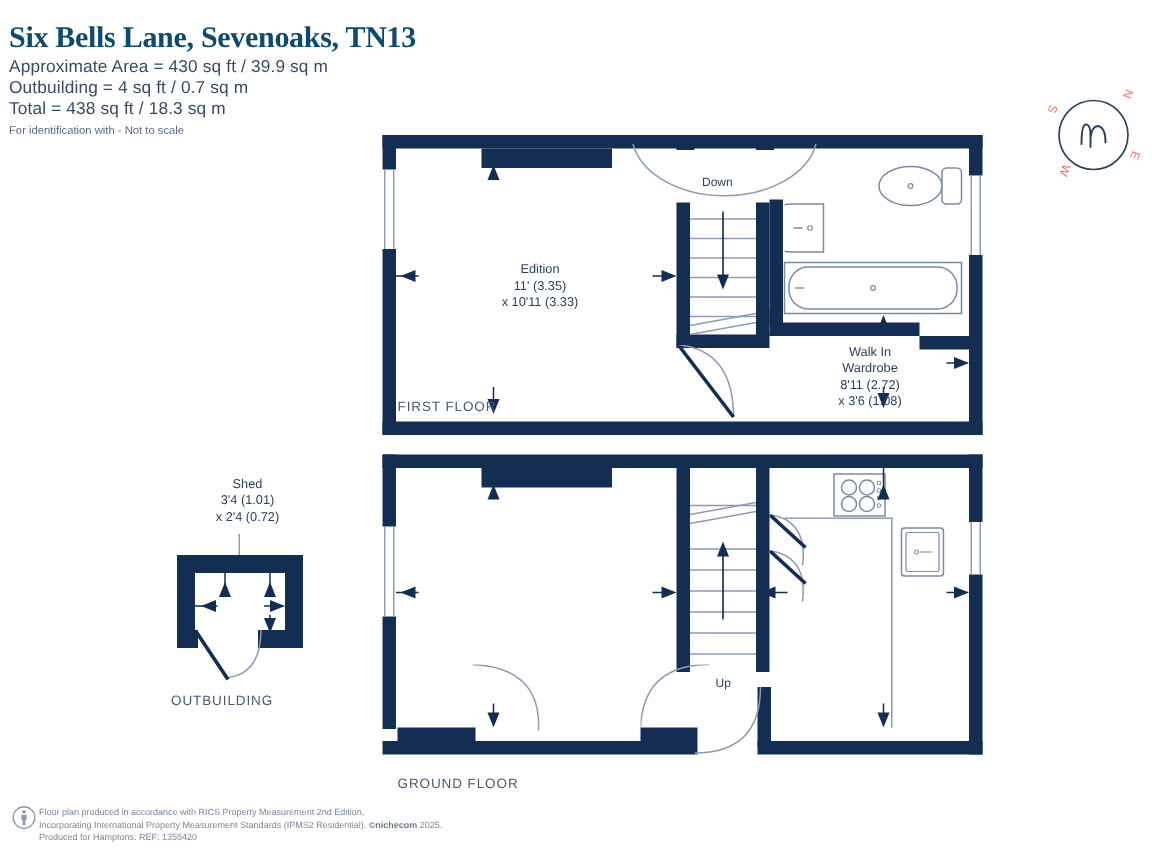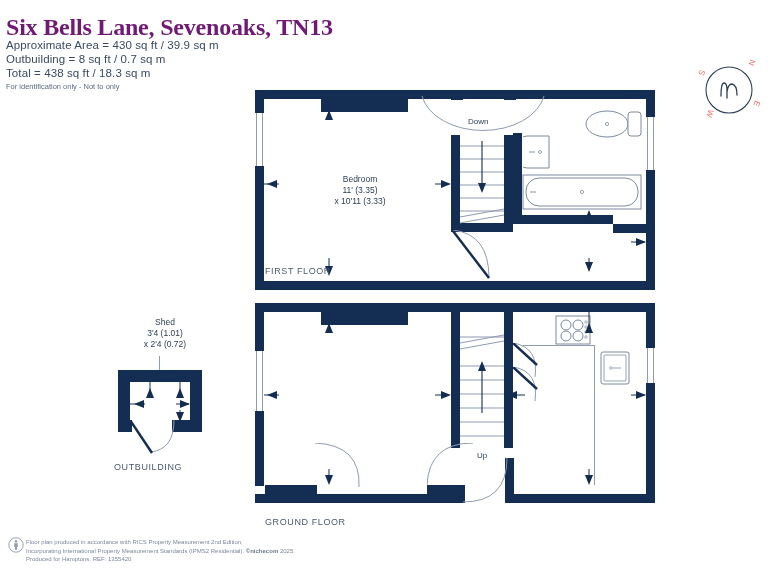--- a/index.html
+++ b/index.html
@@ -11,23 +11,23 @@
     position:relative;
     overflow:hidden;
   }
   .abs{position:absolute;}
 
   
   #title{
     left:6px;top:14px;
     font-family:"Liberation Serif", serif;
     font-weight:bold;
-    font-size:24px;
+    font-size:20px;
     letter-spacing:-0.2px;
-    color:#701a75;
+    color:#0c4a6e;
     white-space:nowrap;
   }
   .area-line{
     font-size:11.5px;
     color:#3a4a62;
     white-space:nowrap;
     letter-spacing:0.1px;
   }
   #area1{left:6px;top:39px;}
   #area2{left:6px;top:53px;}
@@ -59,23 +59,23 @@
   
   #footer{left:26px;top:538px;font-size:6px;line-height:8.6px;color:#7b879a;white-space:nowrap;}
   #footer b{font-weight:bold;color:#6d7a8e;}
   #rics{left:8px;top:537px;width:16px;height:16px;}
 </style>
 </head>
 <body>
 
 <div class="abs" id="title">Six Bells Lane, Sevenoaks, TN13</div>
 <div class="abs area-line" id="area1">Approximate Area = 430 sq ft / 39.9 sq m</div>
-<div class="abs area-line" id="area2">Outbuilding = 8 sq ft / 0.7 sq m</div>
+<div class="abs area-line" id="area2">Outbuilding = 4 sq ft / 0.7 sq m</div>
 <div class="abs area-line" id="area3">Total = 438 sq ft / 18.3 sq m</div>
-<div class="abs" id="notice">For identification only - Not to only</div>
+<div class="abs" id="notice">For identification with - Not to scale</div>
 
 <div class="abs" id="compass">
   <svg width="70" height="80" viewBox="0 0 70 80">
     <circle cx="35" cy="38" r="23" fill="none" stroke="#2e4057" stroke-width="1.1"></circle>
     <path d="M27 44 Q27 31 30 31 Q33 31 33 38 L33 46 M33 40 Q34 32 38 32 Q43 33 43 43" fill="none" stroke="#2e4057" stroke-width="1.3" stroke-linecap="round"></path>
   </svg>
   <span class="comp-letter" style="left:55px;top:6px;transform:rotate(110deg);">N</span>
   <span class="comp-letter" style="left:60px;top:47px;transform:rotate(110deg);">E</span>
   <span class="comp-letter" style="left:5px;top:16px;transform:rotate(110deg);">S</span>
   <span class="comp-letter" style="left:12px;top:57px;transform:rotate(110deg);">W</span>
@@ -163,23 +163,29 @@
     <line x1="180" y1="94" x2="194" y2="94" stroke="#142d52" stroke-width="1"></line>
     <path d="M330 130 L334 120 L338 130 Z" fill="#142d52"></path>
     <line x1="334" y1="122" x2="334" y2="134" stroke="#142d52" stroke-width="1"></line>
     <path d="M330 172 L334 182 L338 172 Z" fill="#142d52"></path>
     <line x1="334" y1="168" x2="334" y2="180" stroke="#142d52" stroke-width="1"></line>
     <path d="M381 148 L391 152 L381 156 Z" fill="#142d52"></path>
     <line x1="376" y1="152" x2="390" y2="152" stroke="#142d52" stroke-width="1"></line>
   </svg>
 
   <div class="room-label" style="left:50px;top:84px;width:110px;">
-    <div>Bedroom</div>
+    <div>Edition</div>
     <div>11' (3.35)</div>
     <div>x 10'11 (3.33)</div>
+  </div>
+  <div class="room-label" style="left:270px;top:139px;width:110px;">
+    <div>Walk In</div>
+    <div>Wardrobe</div>
+    <div>8'11 (2.72)</div>
+    <div>x 3'6 (1.08)</div>
   </div>
 </div>
 
 <div class="floor-label" style="left:265px;top:266px;">FIRST FLOOR</div>
 
 <div class="plan" id="ground-floor-plan" style="left:255px;top:303px;width:400px;height:200px;">
 
   <div class="wall" style="left:0px;top:0px;width:400px;height:9px;"></div>
   <div class="wall" style="left:0px;top:0px;width:9px;height:48px;"></div>
   <div class="wall" style="left:0px;top:108px;width:9px;height:75px;"></div>

